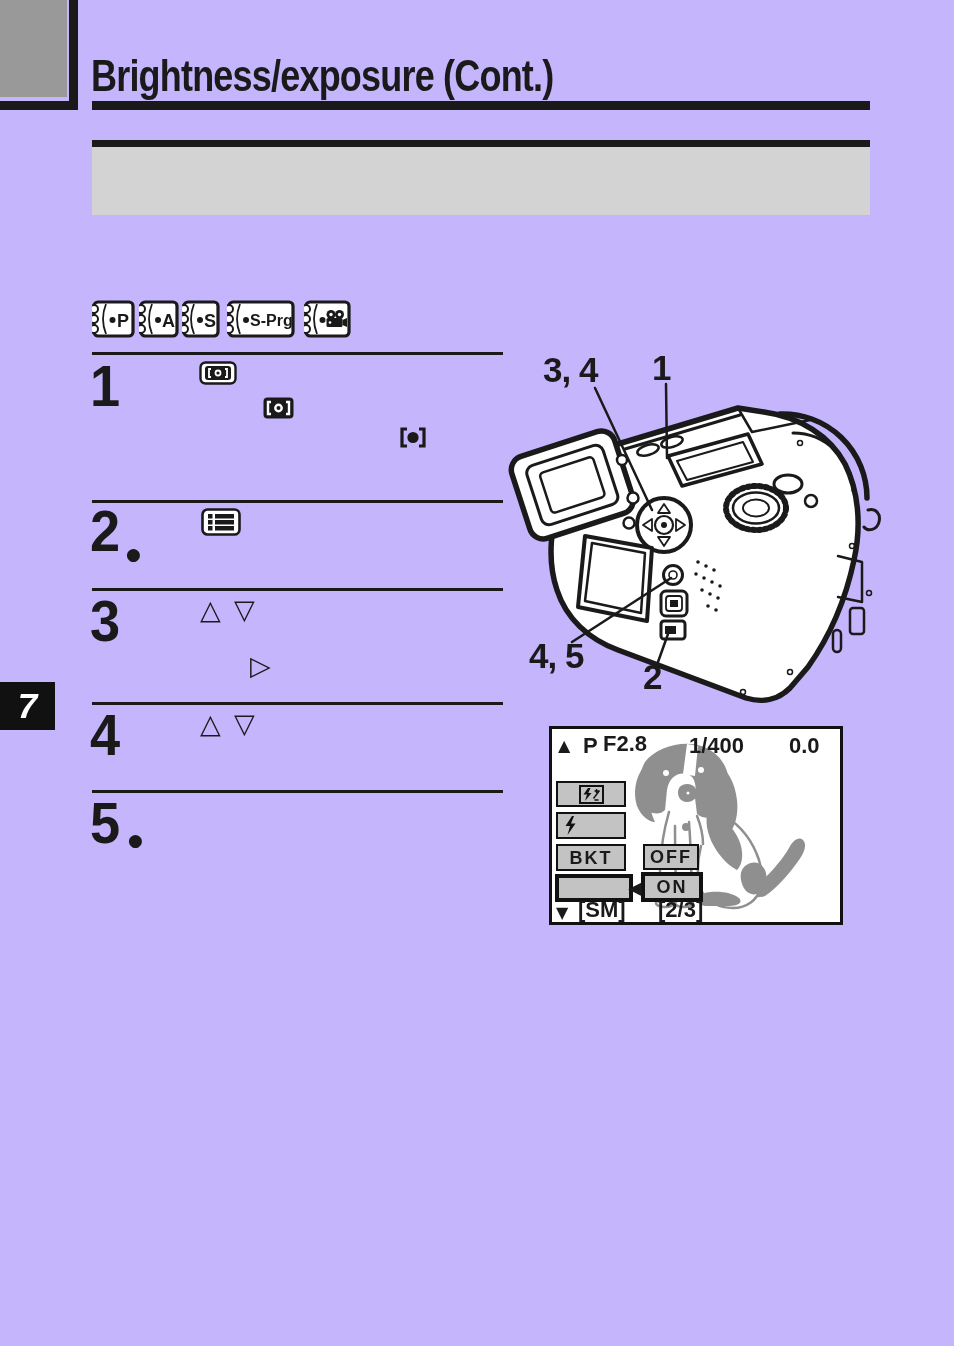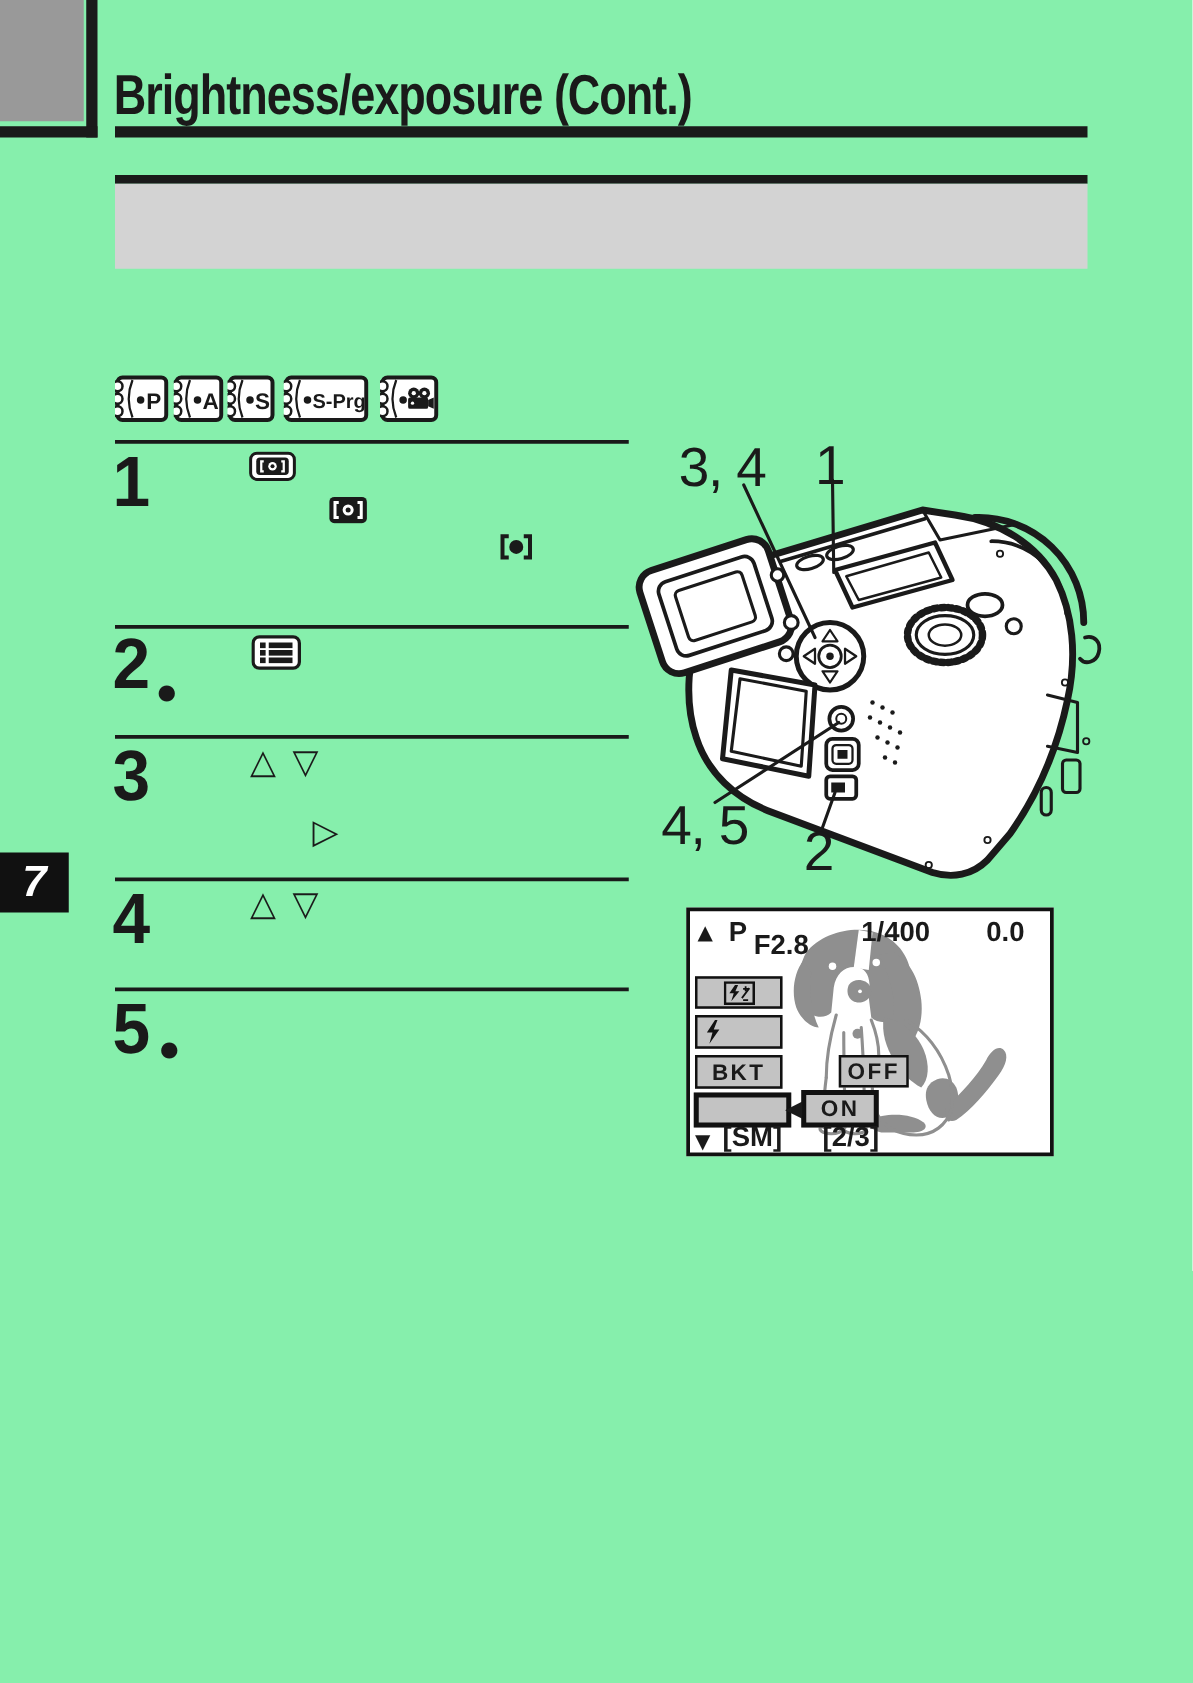--- a/index.html
+++ b/index.html
@@ -1,24 +1,24 @@
 <!DOCTYPE html>
 <html><head>
 <meta charset="utf-8">
 <style>
   html,body{margin:0;padding:0;background:#fff;}
-  .page{position:relative;width:954px;height:1346px;background:#86efac;overflow:hidden;
+  .page{position:relative;width:954px;height:1346px;background:#c4b5fd;overflow:hidden;
         font-family:"Liberation Sans",sans-serif;color:#1a1a1a;}
   .abs{position:absolute;}
   .title{font-size:45px;font-weight:bold;letter-spacing:-1px;transform:scaleX(0.8);transform-origin:left top;white-space:nowrap;}
   .rule{position:absolute;left:92px;width:411px;height:3px;background:#1a1a1a;}
   .step-num{position:absolute;left:90px;font-size:57px;font-weight:bold;line-height:1;transform:scaleX(0.95);transform-origin:left top;}
   .bullet{position:absolute;font-family:"DejaVu Sans",sans-serif;font-size:17px;line-height:1;}
   .tri{position:absolute;font-family:"DejaVu Sans",sans-serif;font-size:27px;line-height:1;font-weight:normal;}
-  .callout{position:absolute;font-size:44px;font-weight:normal;letter-spacing:-1px;white-space:nowrap;}
+  .callout{position:absolute;font-size:35px;font-weight:bold;letter-spacing:-1px;white-space:nowrap;}
   .chapter-tab{position:absolute;left:0;top:682px;width:55px;height:48px;background:#111;
                color:#fff;font-size:35px;font-weight:bold;font-style:italic;
                display:flex;align-items:center;justify-content:center;}
   
   .lcd{position:absolute;left:549px;top:726px;width:294px;height:199px;border:3px solid #111;
        box-sizing:border-box;background:#fff;overflow:hidden;}
   .lcd-txt{position:absolute;font-size:22px;font-weight:bold;letter-spacing:0px;line-height:1;z-index:3;white-space:nowrap;}
   .lcd-arrow{position:absolute;font-family:"DejaVu Sans",sans-serif;font-size:16px;line-height:1;z-index:3;}
   .mbox{position:absolute;background:#c3c3c3;border:2px solid #111;box-sizing:border-box;z-index:2;
         display:flex;align-items:center;justify-content:center;}
@@ -274,21 +274,21 @@
         <path d="M137,93 C139,121 140,149 139,173"></path>
         <path d="M173,87 C189,97 201,113 207,131 C211,145 211,157 207,167"></path>
         <path d="M149,117 C145,133 145,149 149,161 C155,173 167,179 181,179 C195,179 205,171 209,159"></path>
         <ellipse cx="113" cy="174" rx="9" ry="4"></ellipse>
         <ellipse cx="132" cy="174" rx="9" ry="4"></ellipse>
       </g>
     </svg>
 
     <span class="lcd-arrow" style="left:6px;top:9px;">▲</span>
     <span class="lcd-txt" style="left:31px;top:6px;">P</span>
-    <span class="lcd-txt" style="left:51px;top:16px;">F2.8</span>
+    <span class="lcd-txt" style="left:51px;top:4px;">F2.8</span>
     <span class="lcd-txt" style="left:137px;top:6px;">1/400</span>
     <span class="lcd-txt" style="left:237px;top:6px;">0.0</span>
 
     <div class="mbox" style="left:4px;top:52px;width:70px;height:26px;">
       <svg width="25" height="19" viewBox="0 0 25 19">
         <rect x="1" y="1" width="23" height="17" fill="none" stroke="#111" stroke-width="2"></rect>
         <path d="M9,3 L4.5,9.5 L8,9.5 L6,16 L12.5,8 L9.3,8 L11.5,3 Z" fill="#111"></path>
         <path d="M15.5,6 L19.5,6 M17.5,4 L17.5,8 M14.5,13.5 L20.5,5.5 M15.5,15 L19.5,15" stroke="#111" stroke-width="1.4" fill="none"></path>
       </svg>
     </div>
@@ -299,21 +299,21 @@
     </div>
     <div class="mbox" style="left:4px;top:115px;width:70px;height:27px;">
       <span class="lbl">BKT</span>
     </div>
     <div class="mbox sel" style="left:3px;top:145px;width:78px;height:28px;">
       <span class="lbl"></span>
     </div>
 
     <span class="lcd-arrow" style="left:76px;top:150px;font-size:18px;">◀</span>
 
-    <div class="mbox" style="left:91px;top:115px;width:56px;height:26px;margin-left:28px;">
+    <div class="mbox" style="left:91px;top:115px;width:56px;height:26px;">
       <span class="lbl">OFF</span>
     </div>
     <div class="mbox sel" style="left:89px;top:143px;width:62px;height:30px;">
       <span class="lbl">ON</span>
     </div>
 
     <span class="lcd-arrow" style="left:4px;top:176px;">▼</span>
     <span class="lcd-txt" style="left:26px;top:170px;">[SM]</span>
     <span class="lcd-txt" style="left:106px;top:170px;">[2/3]</span>
   </div>

